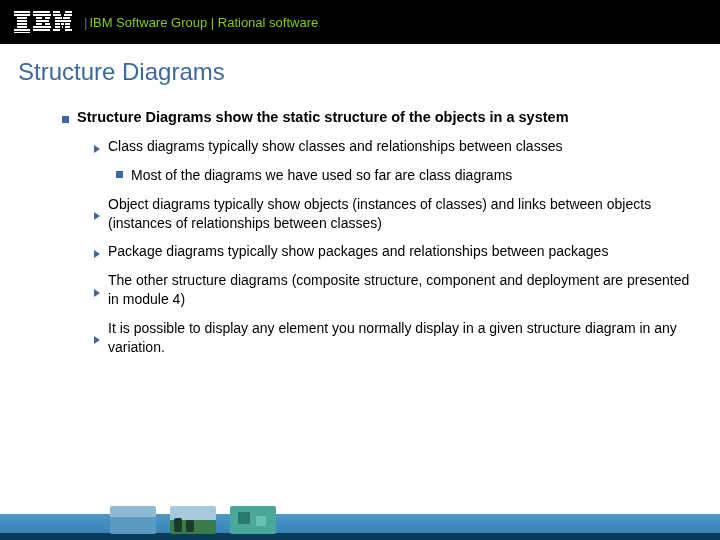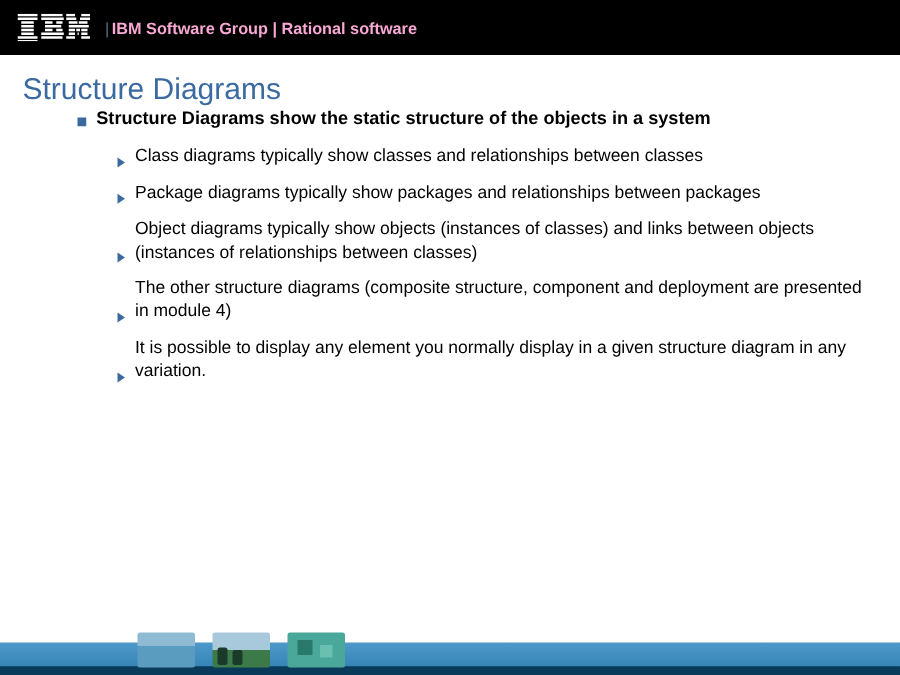--- a/index.html
+++ b/index.html
@@ -22,31 +22,32 @@
     display: inline-block;
     margin-right: 12px;
   }
   .logo svg { display: block; }
   .divider {
     color: #5a6f8a;
     font-size: 13px;
     margin: 0 2px 0 0;
   }
   .header-text {
-    color: #f9a8d4;
+    color: #84cc16;
     font-size: 13px;
-    font-weight: bold;
+    font-weight: normal;
   }
   .content {
     padding: 14px 18px 0 18px;
   }
   .slide-title {
     color: #3b6aa0;
     font-size: 24px;
     font-weight: normal;
+    margin-bottom: 22px;
   }
   .top-level {
     padding-left: 44px;
   }
   .bullet-line {
     display: flex;
     align-items: center;
     margin-bottom: 10px;
   }
   .sq {
@@ -61,21 +62,21 @@
     font-size: 14.5px;
     font-weight: bold;
     color: #000;
     line-height: 1.3;
   }
   .sub-level {
     padding-left: 32px;
   }
   .sub-line {
     display: flex;
-    align-items: flex-end;
+    align-items: center;
     margin-bottom: 10px;
   }
   .tri {
     width: 0;
     height: 0;
     border-top: 4px solid transparent;
     border-bottom: 4px solid transparent;
     border-left: 6px solid #3b6aa0;
     flex-shrink: 0;
     margin-top: 5px;
@@ -196,27 +197,33 @@
     <div class="bullet-line">
       <div class="sq"></div>
       <div class="top-text">Structure Diagrams show the static structure of the objects in a system</div>
     </div>
 
     <div class="sub-level">
       <div class="sub-line">
         <div class="tri"></div>
         <div class="sub-text">Class diagrams typically show classes and relationships between classes</div>
       </div>
+      <div class="sub2-level">
+        <div class="sub2-line">
+          <div class="sq"></div>
+          <div class="sub2-text">Most of the diagrams we have used so far are class diagrams</div>
+        </div>
+      </div>
+      <div class="sub-line">
+        <div class="tri"></div>
+        <div class="sub-text">Object diagrams typically show objects (instances of classes) and links between objects (instances of relationships between classes)</div>
+      </div>
       <div class="sub-line">
         <div class="tri"></div>
         <div class="sub-text">Package diagrams typically show packages and relationships between packages</div>
-      </div>
-      <div class="sub-line">
-        <div class="tri"></div>
-        <div class="sub-text">Object diagrams typically show objects (instances of classes) and links between objects (instances of relationships between classes)</div>
       </div>
       <div class="sub-line">
         <div class="tri"></div>
         <div class="sub-text">The other structure diagrams (composite structure, component and deployment are presented in module 4)</div>
       </div>
     </div>
 
 
     <div class="sub-level">
       <div class="sub-line">

